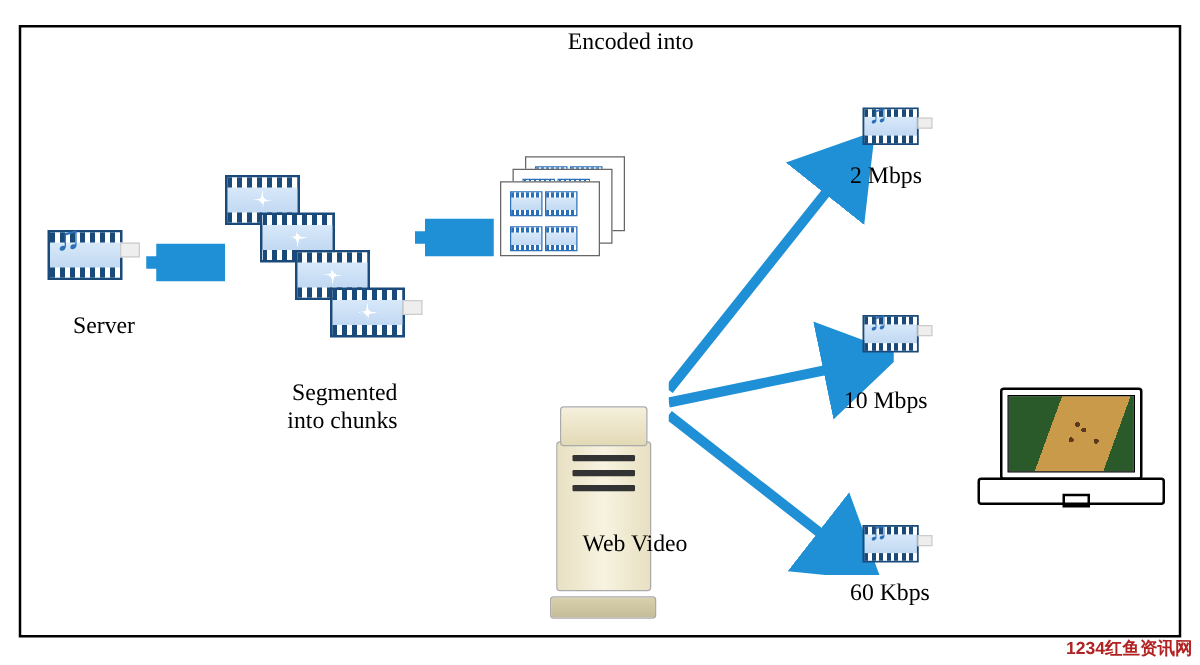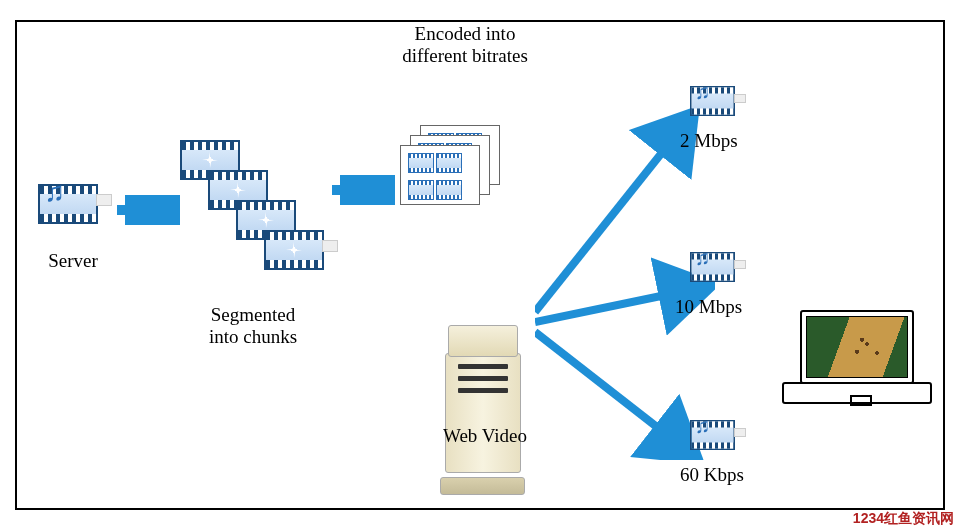--- a/index.html
+++ b/index.html
@@ -1,19 +1,19 @@
 <!DOCTYPE html>
 <html><head>
 <meta charset="utf-8">
 <style>
   *{margin:0;padding:0;box-sizing:border-box}
   body{width:960px;height:532px;font-family:Georgia,'Times New Roman',serif;font-size:19px;color:#000;position:relative;background:#fff}
   .border-box{position:absolute;left:15px;top:20px;width:930px;height:490px;border:2px solid #000}
   .abs{position:absolute}
-  .label{text-align:center;line-height:1.15}
+  .label{text-align:right;line-height:1.15}
 
   
   .clip{position:relative;width:60px;height:40px}
   .film{position:absolute;left:0;top:0;width:60px;height:40px;border:2px solid #1a4a7a;background:linear-gradient(to bottom,#e0eefc,#b9d3f0)}
   .film::before,.film::after{content:"";position:absolute;left:0;width:100%;height:8px;background:repeating-linear-gradient(to right,#1a4a7a 0 4px,#fff 4px 8px)}
   .film::before{top:0}
   .film::after{bottom:0}
   .sparkle{position:absolute;left:50%;top:50%;width:16px;height:16px;transform:translate(-50%,-50%);background:radial-gradient(circle,#fff 0 25%,transparent 26%),conic-gradient(#cfe3fa 0 25%,#fff 25% 50%,#cfe3fa 50% 75%,#fff 75% 100%);clip-path:polygon(50% 0,58% 42%,100% 50%,58% 58%,50% 100%,42% 58%,0 50%,42% 42%)}
   .note{position:absolute;left:6px;top:-8px;font-size:28px;color:#2a6fb8;font-weight:bold}
 
@@ -97,21 +97,21 @@
 </div>
 <div class="abs label" style="left:188px;top:304px;width:130px">
   <span>Segmented</span><br><span>into chunks</span>
 </div>
 
 <svg class="abs" style="left:330px;top:175px" width="65" height="30">
   <line x1="2" y1="15" x2="50" y2="15" stroke="#1f8fd6" stroke-width="10" marker-end="url(#ah)"></line>
 </svg>
 
 <div class="abs label" style="left:375px;top:23px;width:180px">
-  <span>Encoded into</span><br><span>different bitrates</span>
+  <span>Encoded into</span><br>
 </div>
 <div class="abs pages" style="left:400px;top:125px">
   <div class="page"><span class="miniclip"></span><span class="miniclip"></span><br><span class="miniclip"></span><span class="miniclip"></span></div>
   <div class="page"><span class="miniclip"></span><span class="miniclip"></span><br><span class="miniclip"></span><span class="miniclip"></span></div>
   <div class="page"><span class="miniclip"></span><span class="miniclip"></span><br><span class="miniclip"></span><span class="miniclip"></span></div>
 </div>
 
 <div class="abs server" style="left:440px;top:245px">
   <div class="server-base"></div>
   <div class="server-mid">
@@ -138,21 +138,21 @@
 </div>
 <div class="abs label" style="left:680px;top:130px">2 Mbps</div>
 
 <div class="abs" style="left:690px;top:252px">
   <div class="clip" style="transform:scale(0.75);transform-origin:top left">
       <div class="film"></div>
       <span class="note">♫</span>
     </div>
   <div style="position:absolute;left:44px;top:8px;width:12px;height:9px;background:#eee;border:1px solid #ccc"></div>
 </div>
-<div class="abs label" style="left:675px;top:296px">10 Mbps</div>
+<div class="abs label" style="left:675px;top:310px">10 Mbps</div>
 
 <div class="abs" style="left:690px;top:420px">
   <div class="clip" style="transform:scale(0.75);transform-origin:top left">
       <div class="film"></div>
       <span class="note">♫</span>
     </div>
   <div style="position:absolute;left:44px;top:8px;width:12px;height:9px;background:#eee;border:1px solid #ccc"></div>
 </div>
 <div class="abs label" style="left:680px;top:464px">60 Kbps</div>
 

